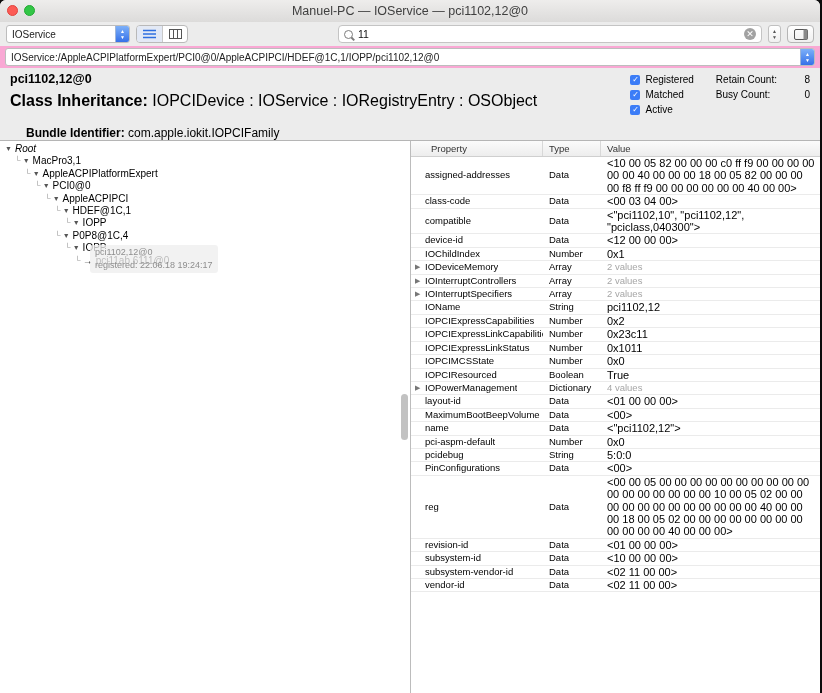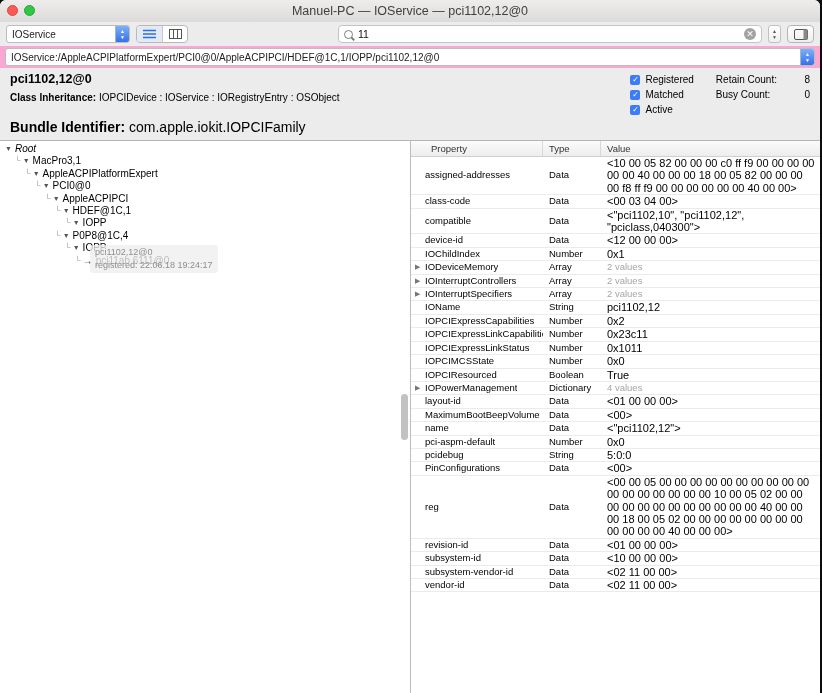--- a/index.html
+++ b/index.html
@@ -34,23 +34,23 @@
   .mini-stepper span{font-size:5px;line-height:6px;color:#555;}
   .tool-btn{width:27px;height:18px;border:1px solid #b5b5b5;border-radius:4px;background:linear-gradient(#fff,#efefef);display:flex;align-items:center;justify-content:center;padding:0;box-sizing:border-box;}
 
   
   .pathbar{height:22px;display:flex;align-items:center;padding:0 5px;background:#f9a8d4;}
   .path-combo{flex:1;}
 
   
   .info{position:relative;height:64px;padding:4px 10px;background:#ececec;box-sizing:content-box;}
   .node-title{font-size:12.5px;font-weight:bold;color:#000;}
-  .inherit{font-size:10px;margin-top:6px;color:#000;}
+  .inherit{font-size:16px;margin-top:6px;color:#000;}
   .inherit b,.bundle b{font-weight:bold;}
-  .bundle{font-size:14px;margin-top:16px;color:#000;}
+  .bundle{font-size:12px;margin-top:16px;color:#000;margin-left:16px;}
   .info-right{position:absolute;top:4px;right:10px;display:flex;gap:22px;align-items:flex-start;}
   .chk{display:flex;align-items:center;height:15px;font-size:10px;gap:5px;color:#000;}
   .cbox{width:10px;height:10px;border-radius:2px;background:#3c7df7;color:#fff;font-size:8px;line-height:10px;text-align:center;flex:none;}
   .counts{display:grid;grid-template-columns:auto 16px;column-gap:17px;font-size:10px;line-height:15px;color:#000;}
   .count-val{text-align:right;}
 
   
   .main{display:flex;height:561px;border-top:1px solid #b5b5b5;background:#fff;}
 
   

